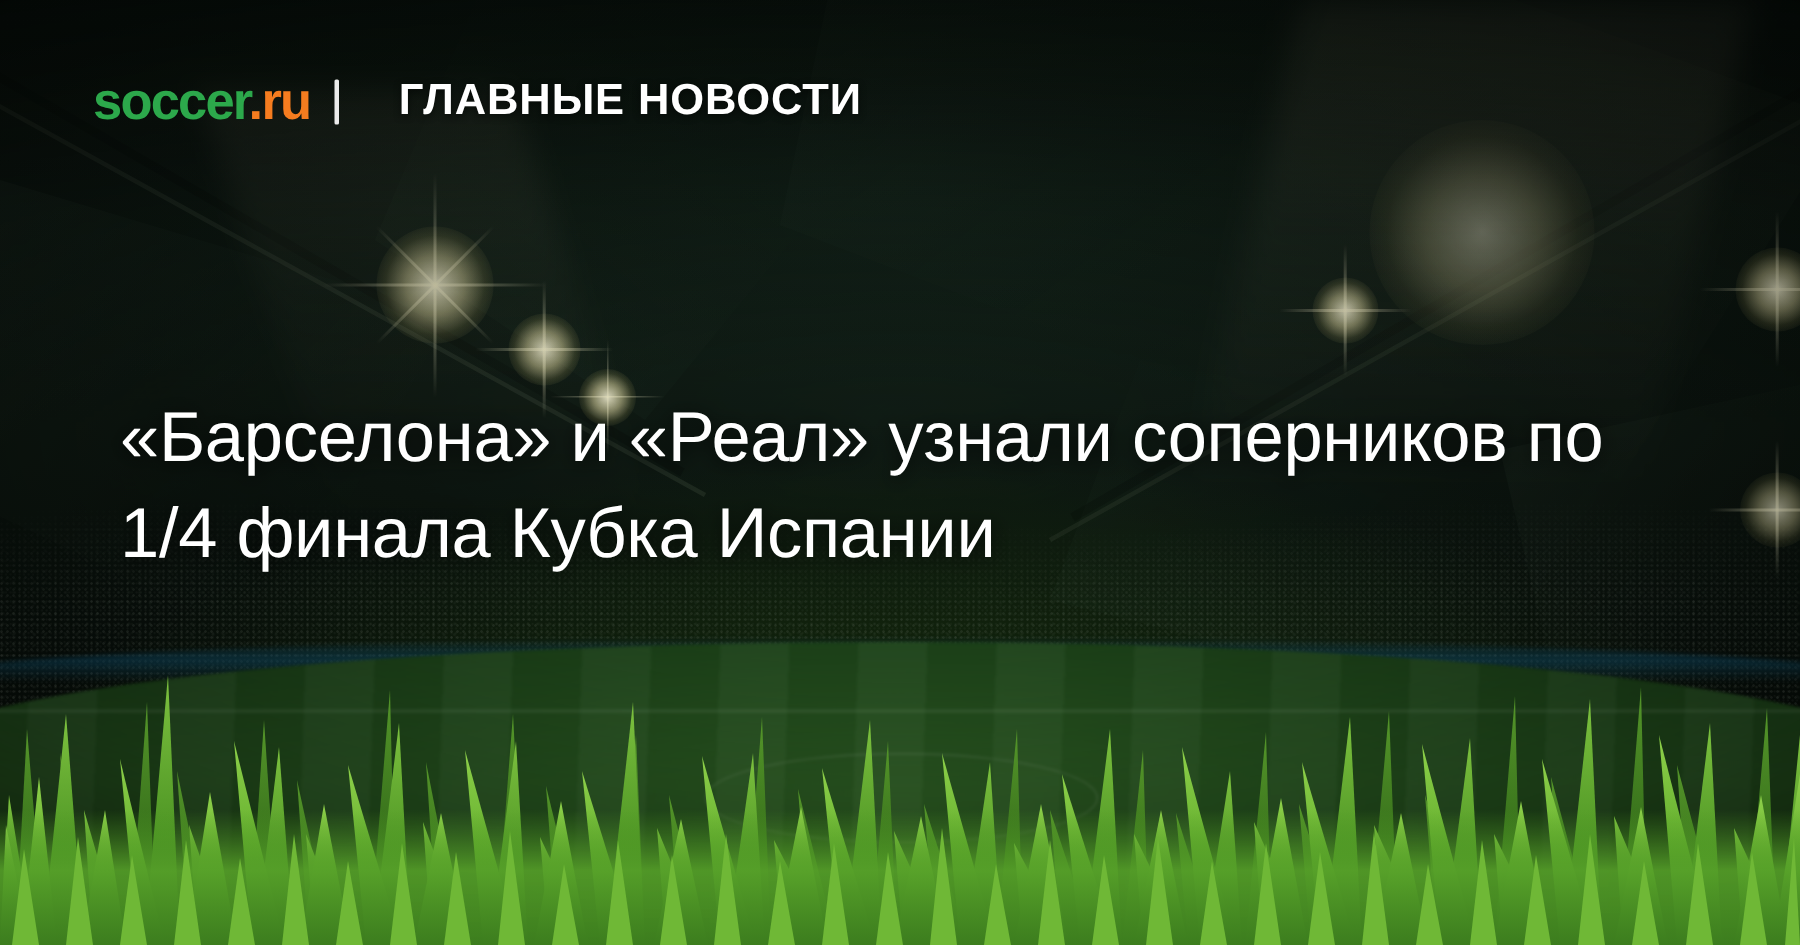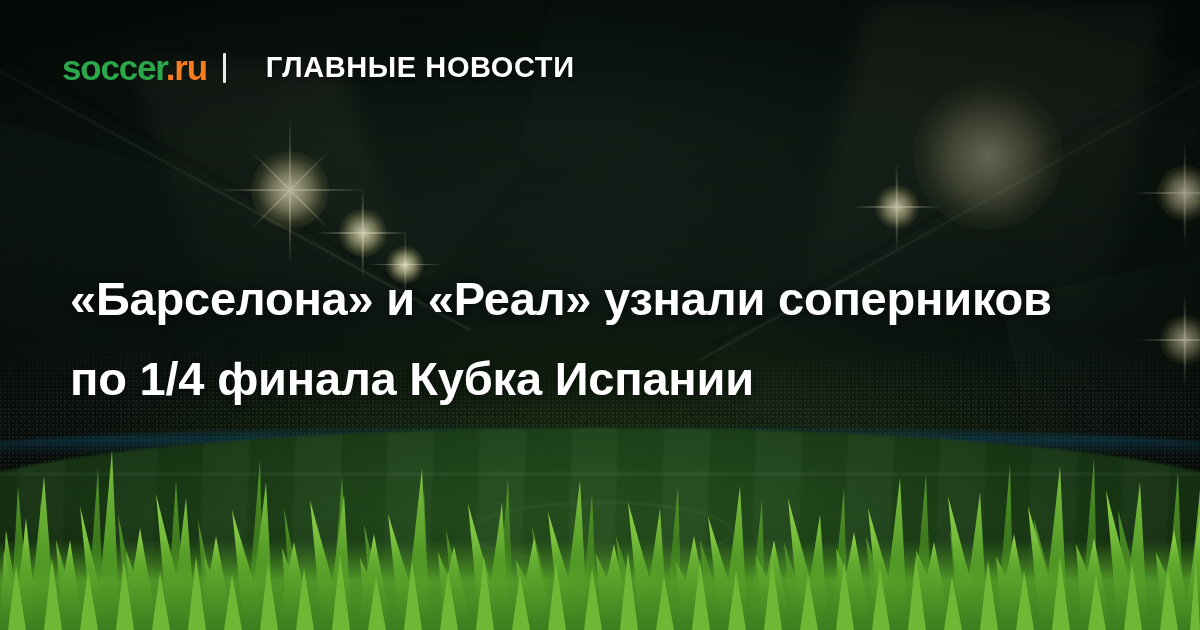--- a/index.html
+++ b/index.html
@@ -178,28 +178,28 @@
     font-weight: 700;
     letter-spacing: .6px;
     line-height: 1;
     white-space: nowrap;
     text-shadow: 0 1px 5px rgba(0,0,0,.55);
     margin-left: 24px;
   }
 
   .headline {
     position: absolute;
-    left: 70px;
+    left: 80px;
     top: 228px;
     width: 1010px;
     z-index: 20;
     color: #ffffff;
     font-size: 47px;
-    font-weight: 700;
-    line-height: 80px;
+    font-weight: 400;
+    line-height: 64px;
     letter-spacing: -.2px;
     text-shadow: 0 2px 12px rgba(0,0,0,.60), 0 0 30px rgba(0,0,0,.35);
   }
 </style>
 </head>
 <body>
 
 <div id="card">
 
   <div class="bg-layer bg-base"></div>

